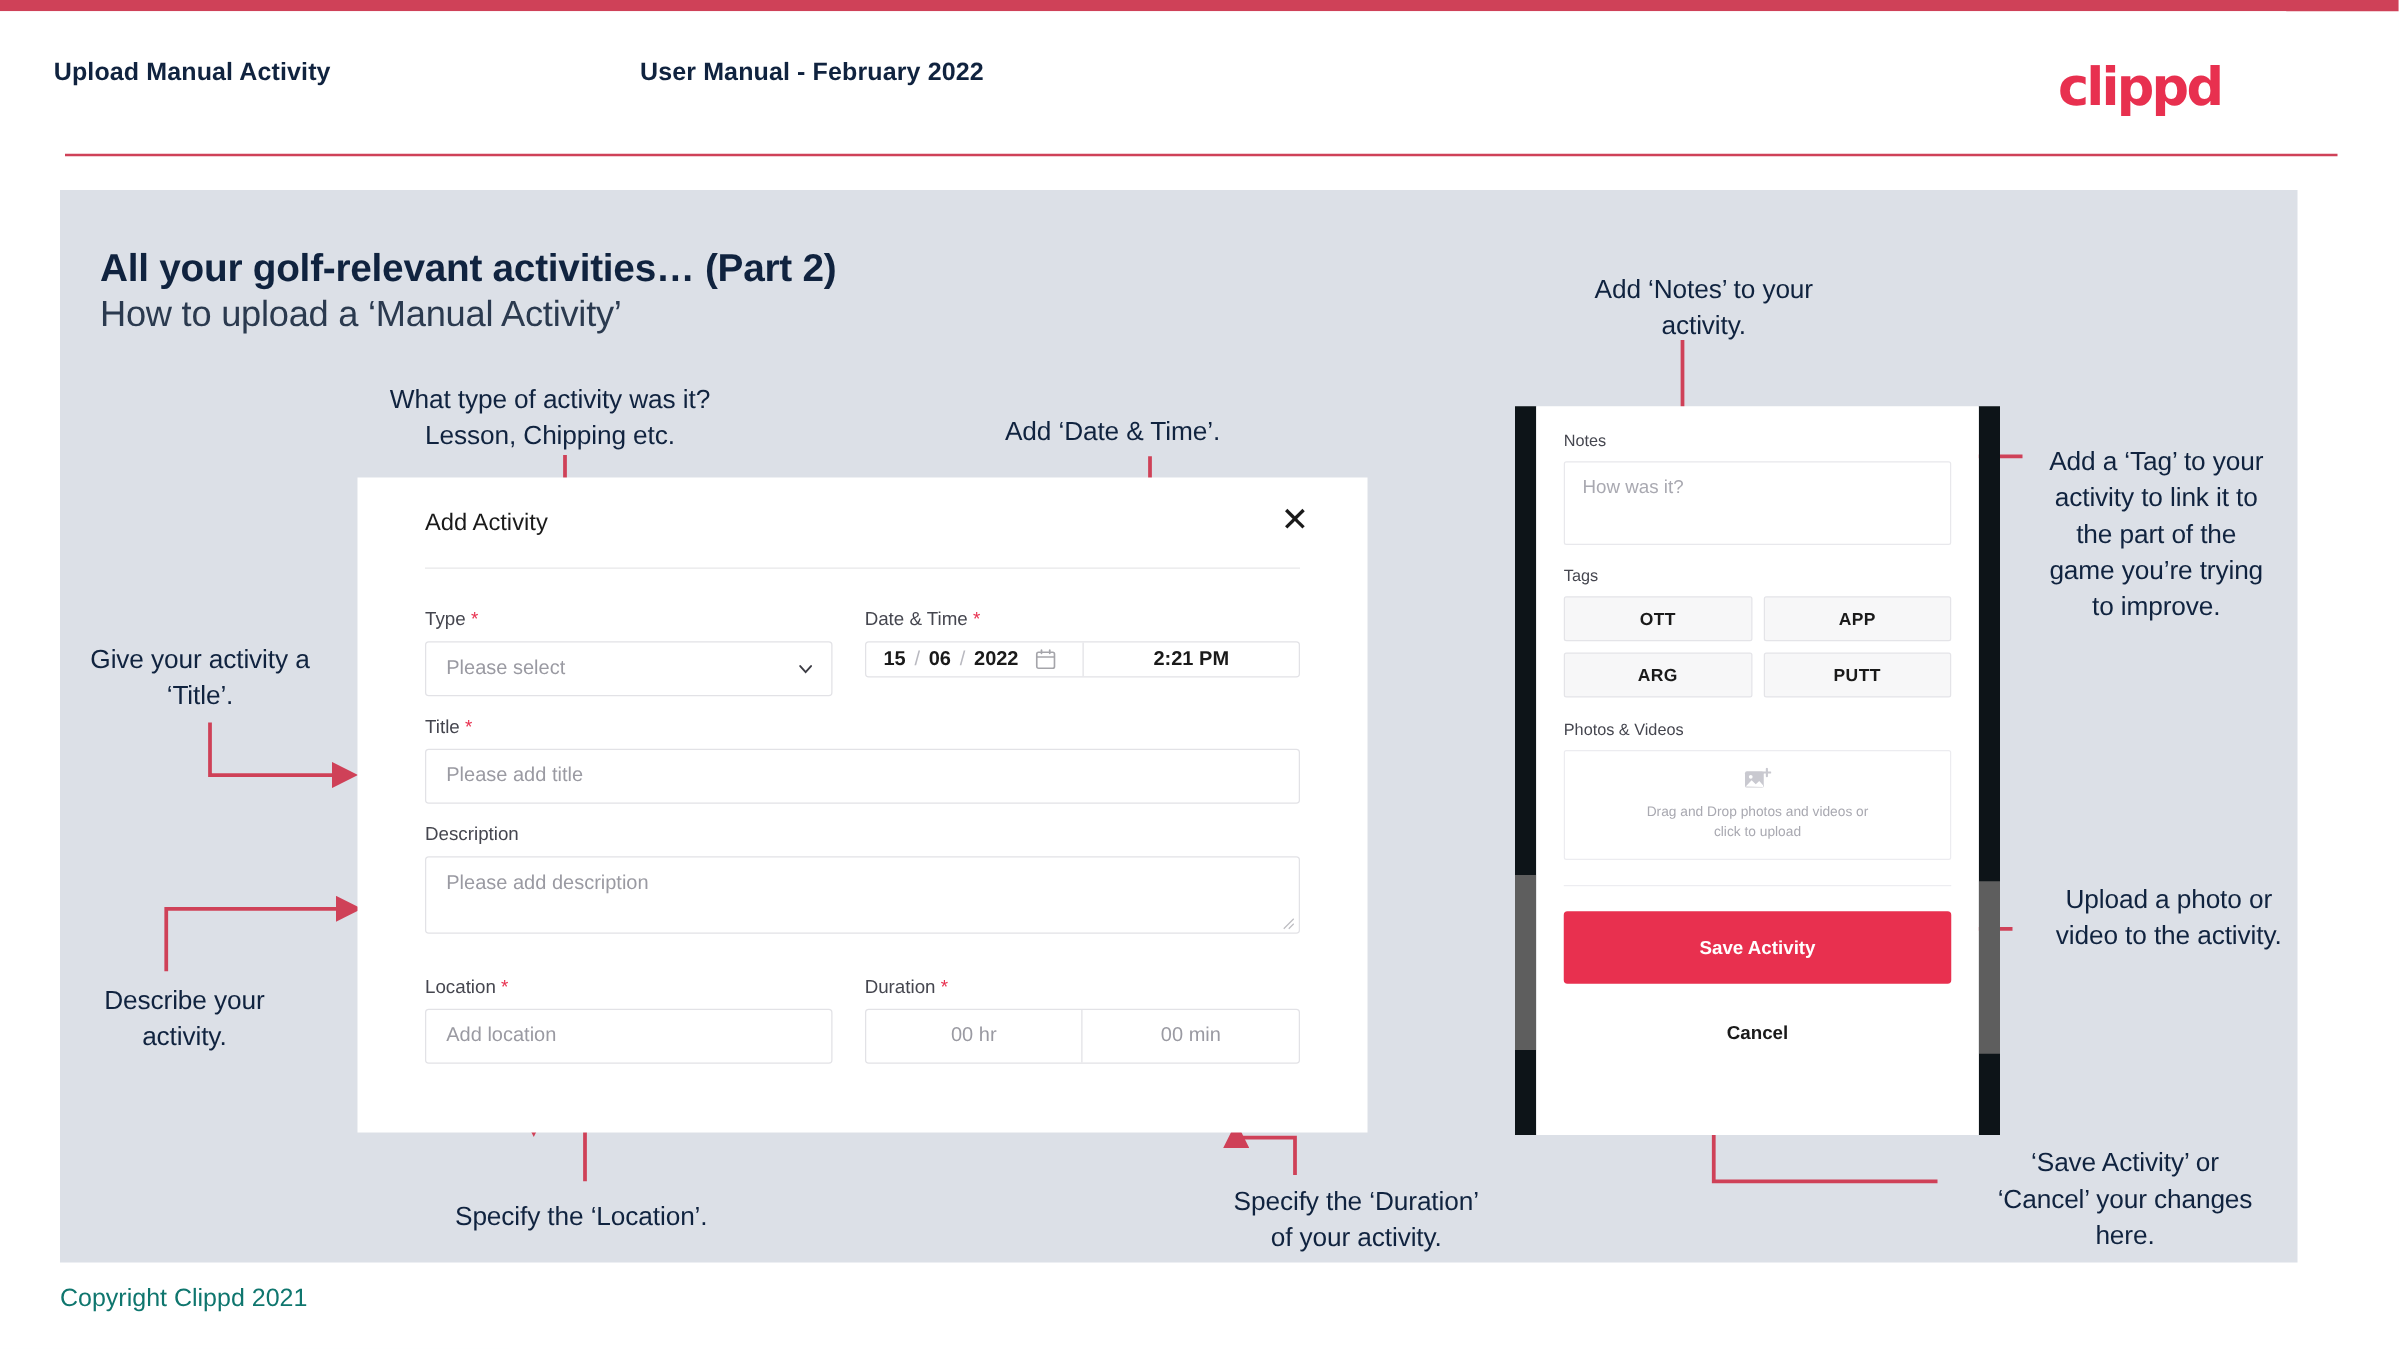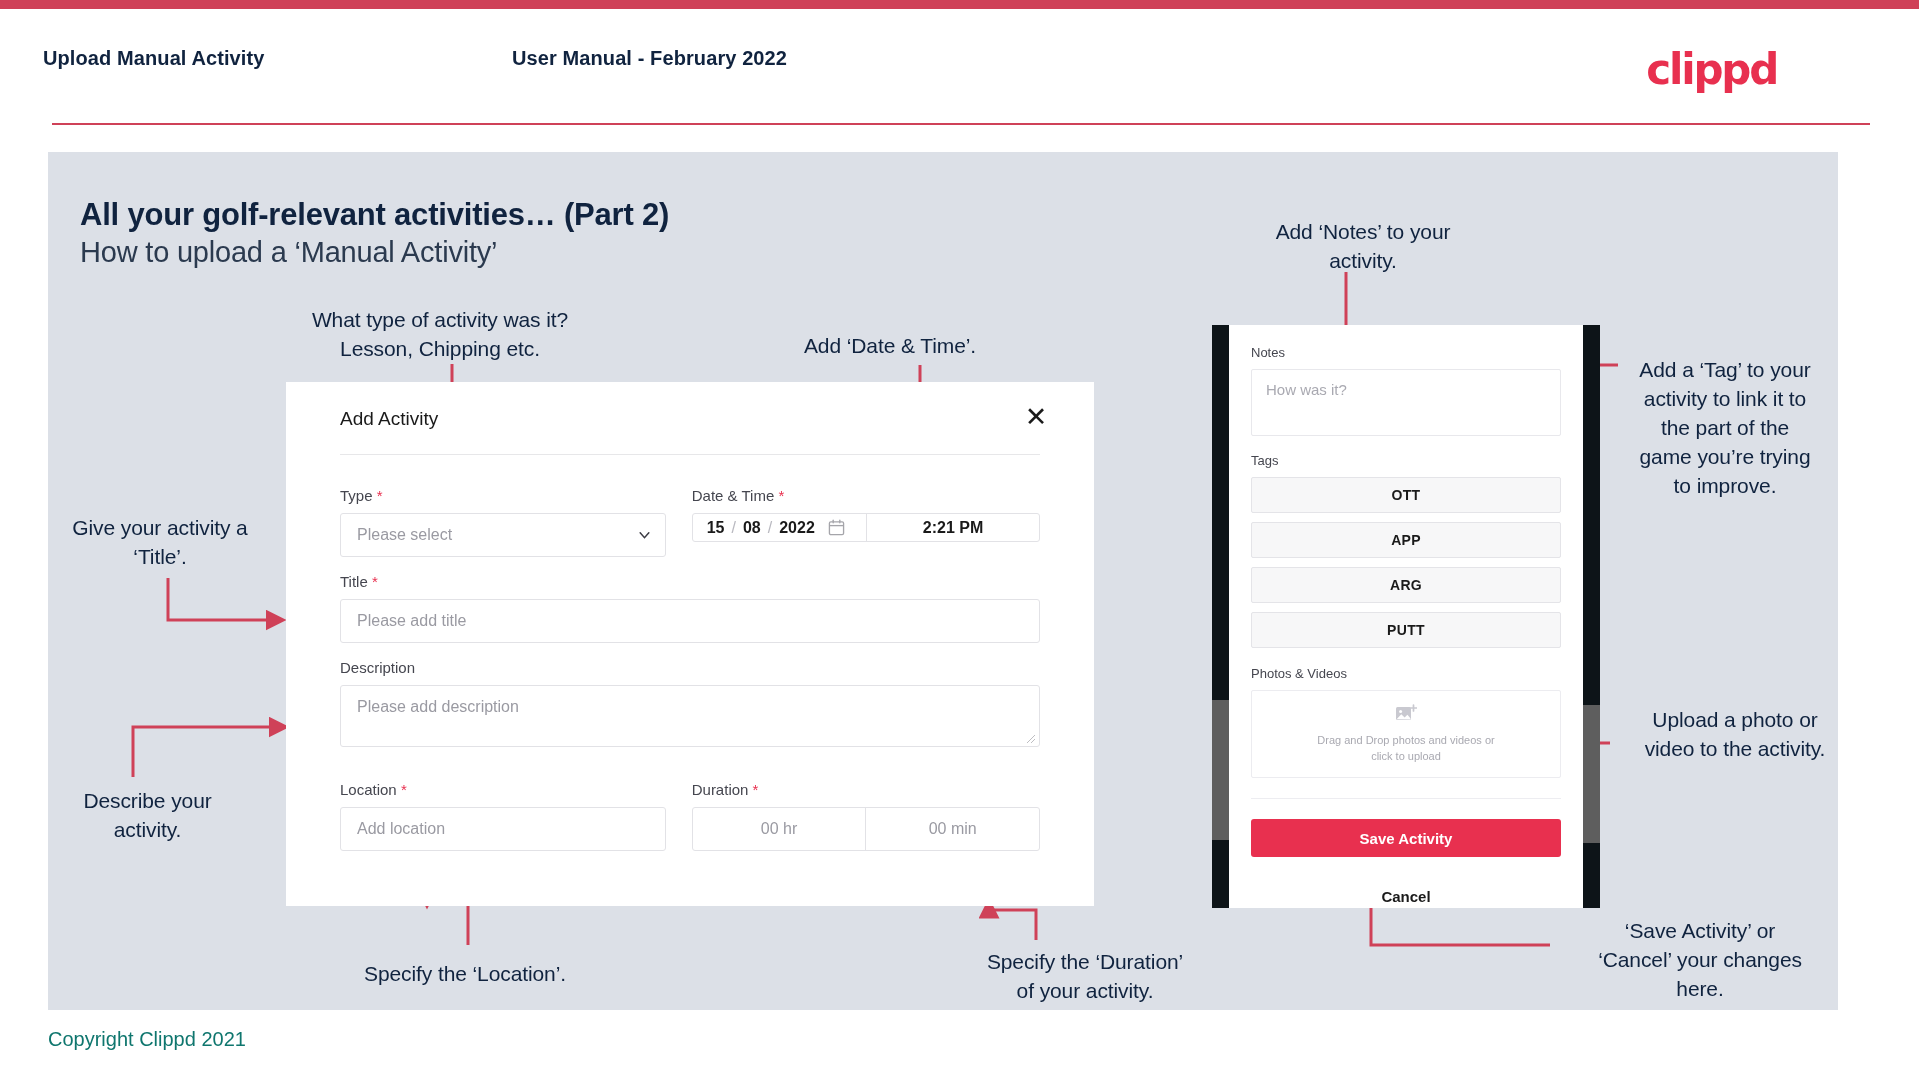--- a/index.html
+++ b/index.html
@@ -151,35 +151,35 @@
   .phone-screen {
     position:absolute; left:17px; top:0; width:354px; height:583px;
     background:#ffffff; overflow:hidden;
   }
 
   .ph-label { font-size:13px; color:#45464f; }
   .ph-notes-box {
     border:1px solid #e8e8ec; background:#fff; height:67px; border-radius:2px;
     padding:11px 14px; font-size:15px; color:#a9a9b1;
   }
-  .tag-grid { display:grid; grid-template-columns:1fr; gap:9px; }
+  .tag-grid { display:grid; grid-template-columns:1fr 1fr; gap:9px; }
   .tag-btn {
     border:1px solid #e4e4e8; background:#f7f7f8; height:36px; border-radius:2px;
     display:flex; align-items:center; justify-content:center;
     font-size:14px; font-weight:700; color:#1a1a1a; letter-spacing:.3px;
   }
   .dropzone {
     border:1px solid #ececf0; background:#fff; height:88px; border-radius:2px;
     display:flex; flex-direction:column; align-items:center; justify-content:center;
     gap:8px;
   }
   .dz-text { font-size:11px; color:#a9a9b1; text-align:center; line-height:16px; }
   .ph-divider { height:1px; background:#ededf1; }
   .save-btn {
-    background:#e8304f; height:38px; border-radius:3px;
+    background:#e8304f; height:58px; border-radius:3px;
     display:flex; align-items:center; justify-content:center;
     color:#fff; font-size:15px; font-weight:700; cursor:pointer;
   }
   .cancel-btn {
     text-align:center; font-size:15px; font-weight:700; color:#1a1a1a; cursor:pointer;
   }
 
   
   .footer {
     position:absolute; left:48px; top:1028px;
@@ -292,21 +292,21 @@
 
       <div class="col-dt">
         <div class="fld-label">
           <span>Date &amp; Time</span>
           <span class="req">*</span>
         </div>
         <div class="dt-group">
           <div class="dt-date">
             <span>15</span>
             <span class="dt-sep">/</span>
-            <span>08</span>
+            <span>06</span>
             <span class="dt-sep">/</span>
             <span>2022</span>
             <svg class="cal-icon" viewBox="0 0 18 18">
               <rect x="1.5" y="3" width="15" height="13.5" rx="1.5" stroke="#5c5c66" stroke-width="1.4" fill="none"></rect>
               <path d="M1.5 7 H16.5" stroke="#5c5c66" stroke-width="1.4"></path>
               <path d="M5.5 1.2 V4" stroke="#5c5c66" stroke-width="1.4" stroke-linecap="round"></path>
               <path d="M12.5 1.2 V4" stroke="#5c5c66" stroke-width="1.4" stroke-linecap="round"></path>
             </svg>
           </div>
           <div class="dt-time">2:21 PM</div>

